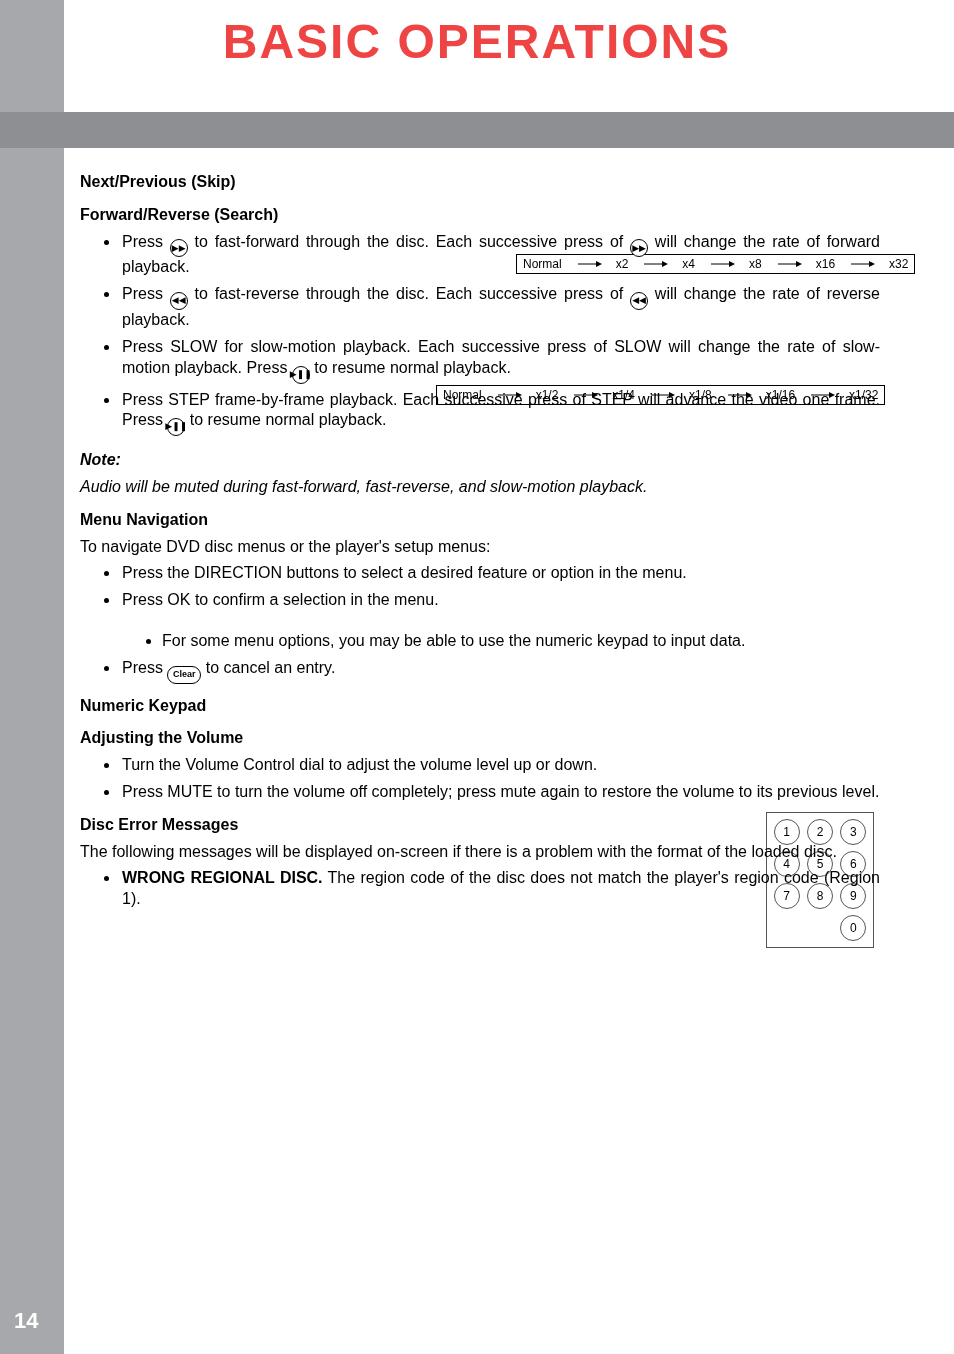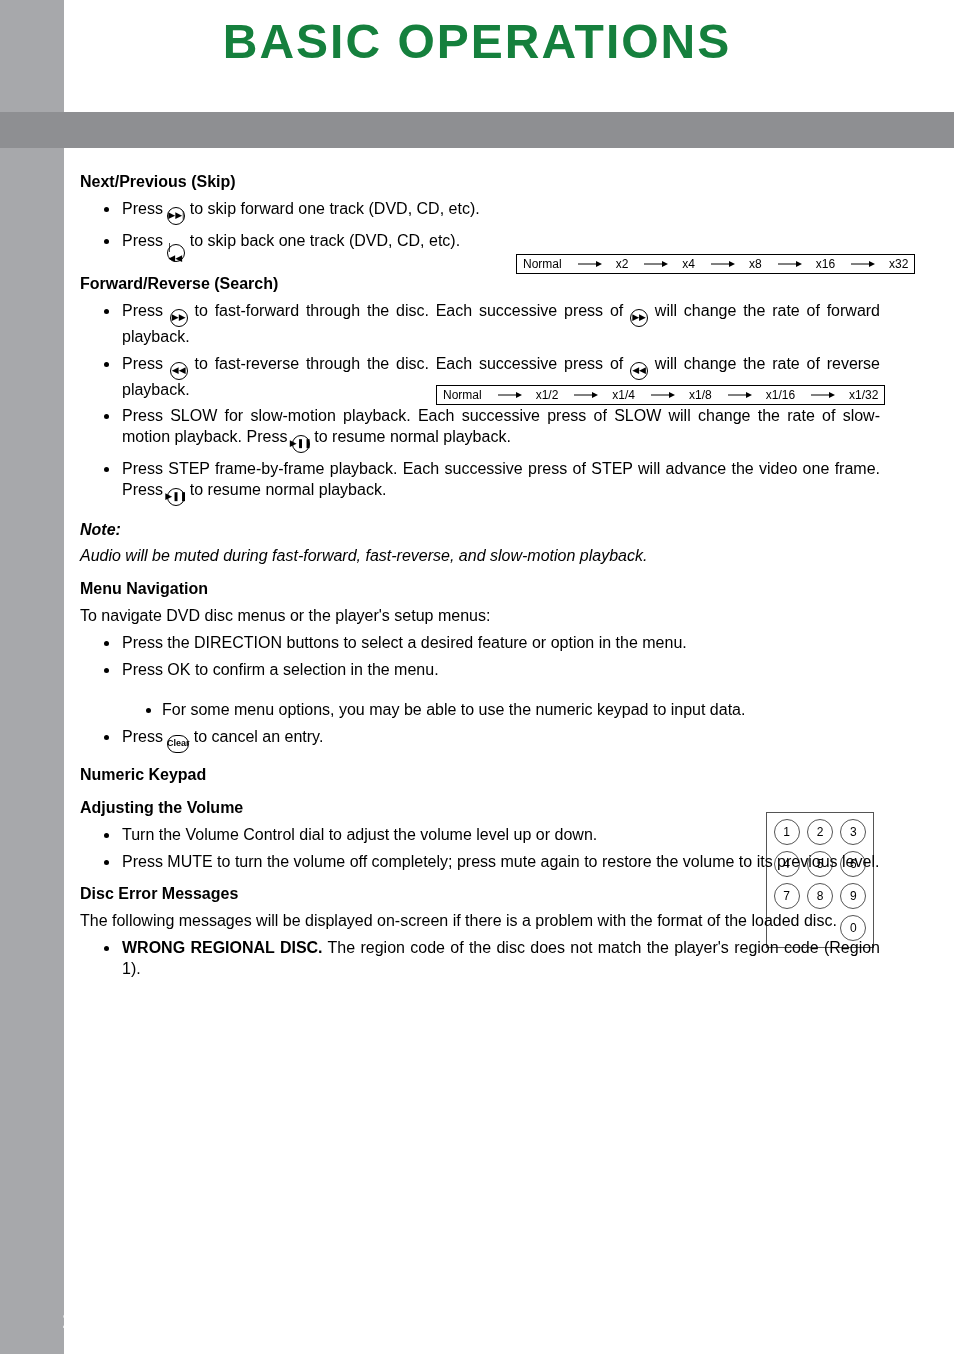--- a/index.html
+++ b/index.html
@@ -1,36 +1,36 @@
 <!DOCTYPE html>
 <html><head>
 <meta charset="utf-8">
 <style>
   * { box-sizing: border-box; margin: 0; padding: 0; }
   html, body { width: 954px; height: 1354px; font-family: Arial, Helvetica, sans-serif; color: #000; background: #fff; }
   .page { position: relative; width: 954px; height: 1354px; }
   .left-bar { position: absolute; left: 0; top: 0; width: 64px; height: 1354px; background: #a7a8ab; }
   .title-band { position: absolute; left: 0; top: 112px; width: 954px; height: 36px; background: #8e8f92; }
-  .title { position: absolute; left: 0; top: 14px; width: 954px; text-align: center; font-weight: bold; font-size: 48px; letter-spacing: 2px; color: #15803d; }
+  .title { position: absolute; left: 0; top: 14px; width: 954px; text-align: center; font-weight: bold; font-size: 48px; letter-spacing: 2px; color: #ef4444; }
   .content { position: absolute; left: 80px; top: 160px; width: 800px; font-size: 16px; line-height: 1.3; }
   .sect-head { font-weight: bold; margin-top: 12px; margin-bottom: 6px; }
   ul.outer { list-style: disc; padding-left: 40px; }
   ul.outer > li { padding-left: 2px; margin-bottom: 6px; text-align: justify; }
   ul.inner { list-style: disc; padding-left: 40px; }
   ul.inner > li { margin-top: 20px; margin-bottom: 4px; }
   .icon-circle { display: inline-flex; width: 18px; height: 18px; border: 1px solid #000; border-radius: 50%; align-items: center; justify-content: center; vertical-align: -4px; font-size: 9px; background: #fff; }
-  .icon-oval { display: inline-flex; width: 22px; height: 18px; border: 1px solid #000; border-radius: 9px; align-items: center; justify-content: center; vertical-align: -4px; font-size: 9px; font-weight: bold; background: #fff; }
+  .icon-oval { display: inline-flex; width: 34px; height: 18px; border: 1px solid #000; border-radius: 9px; align-items: center; justify-content: center; vertical-align: -4px; font-size: 9px; font-weight: bold; background: #fff; }
   .rate-box { position: absolute; border: 1px solid #000; font-size: 12px; padding: 2px 6px; display: flex; align-items: center; gap: 14px; white-space: nowrap; background: #fff; }
   .arrow-svg { display: inline-block; vertical-align: middle; }
   .note-head { font-weight: bold; font-style: italic; margin-top: 14px; margin-bottom: 6px; }
   .note-body { font-style: italic; margin-bottom: 10px; }
   .keypad { position: absolute; right: 80px; top: 812px; width: 108px; border: 1px solid #555; padding: 6px; display: grid; grid-template-columns: repeat(3, 1fr); gap: 6px; justify-items: center; }
   .keypad .key { width: 26px; height: 26px; border: 1.5px solid #555; border-radius: 50%; display: flex; align-items: center; justify-content: center; font-size: 12px; }
   .keypad .zero { grid-column: 3; }
-  .pagenum { position: absolute; left: 14px; bottom: 20px; color: #fff; font-weight: bold; font-size: 22px; margin-left: 48px; }
+  .pagenum { position: absolute; left: 14px; bottom: 20px; color: #fff; font-weight: bold; font-size: 22px; }
   .para { margin-bottom: 6px; text-align: justify; }
   .numeric-list { width: 648px; }
 </style>
 </head>
 <body>
 
 <div class="page">
   <div class="left-bar"></div>
   <div class="title">BASIC OPERATIONS</div>
   <div class="title-band"></div>
@@ -104,28 +104,20 @@
     <div class="key">8</div>
     <div class="key">9</div>
     <div></div>
       <div></div>
     <div class="key zero">0</div>
   </div>
 
   <div class="content">
 
     <div class="sect-head">Next/Previous (Skip)</div>
-    <ul class="outer">
-      <li>
-        <span>Press </span><span class="icon-circle">▶▶|</span><span> to skip forward one track (DVD, CD, etc).</span>
-      </li>
-      <li>
-        <span>Press </span><span class="icon-circle">|◀◀</span><span> to skip back one track (DVD, CD, etc).</span>
-      </li>
-    </ul>
 
     <div class="sect-head">Forward/Reverse (Search)</div>
     <ul class="outer">
       <li>
         <span>Press </span><span class="icon-circle">▶▶</span><span> to fast-forward through the disc. Each successive press of </span><span class="icon-circle">▶▶</span><span> will change the rate of forward playback.</span>
       </li>
       <li>
         <span>Press </span><span class="icon-circle">◀◀</span><span> to fast-reverse through the disc. Each successive press of </span><span class="icon-circle">◀◀</span><span> will change the rate of reverse playback.</span>
       </li>
     </ul>

